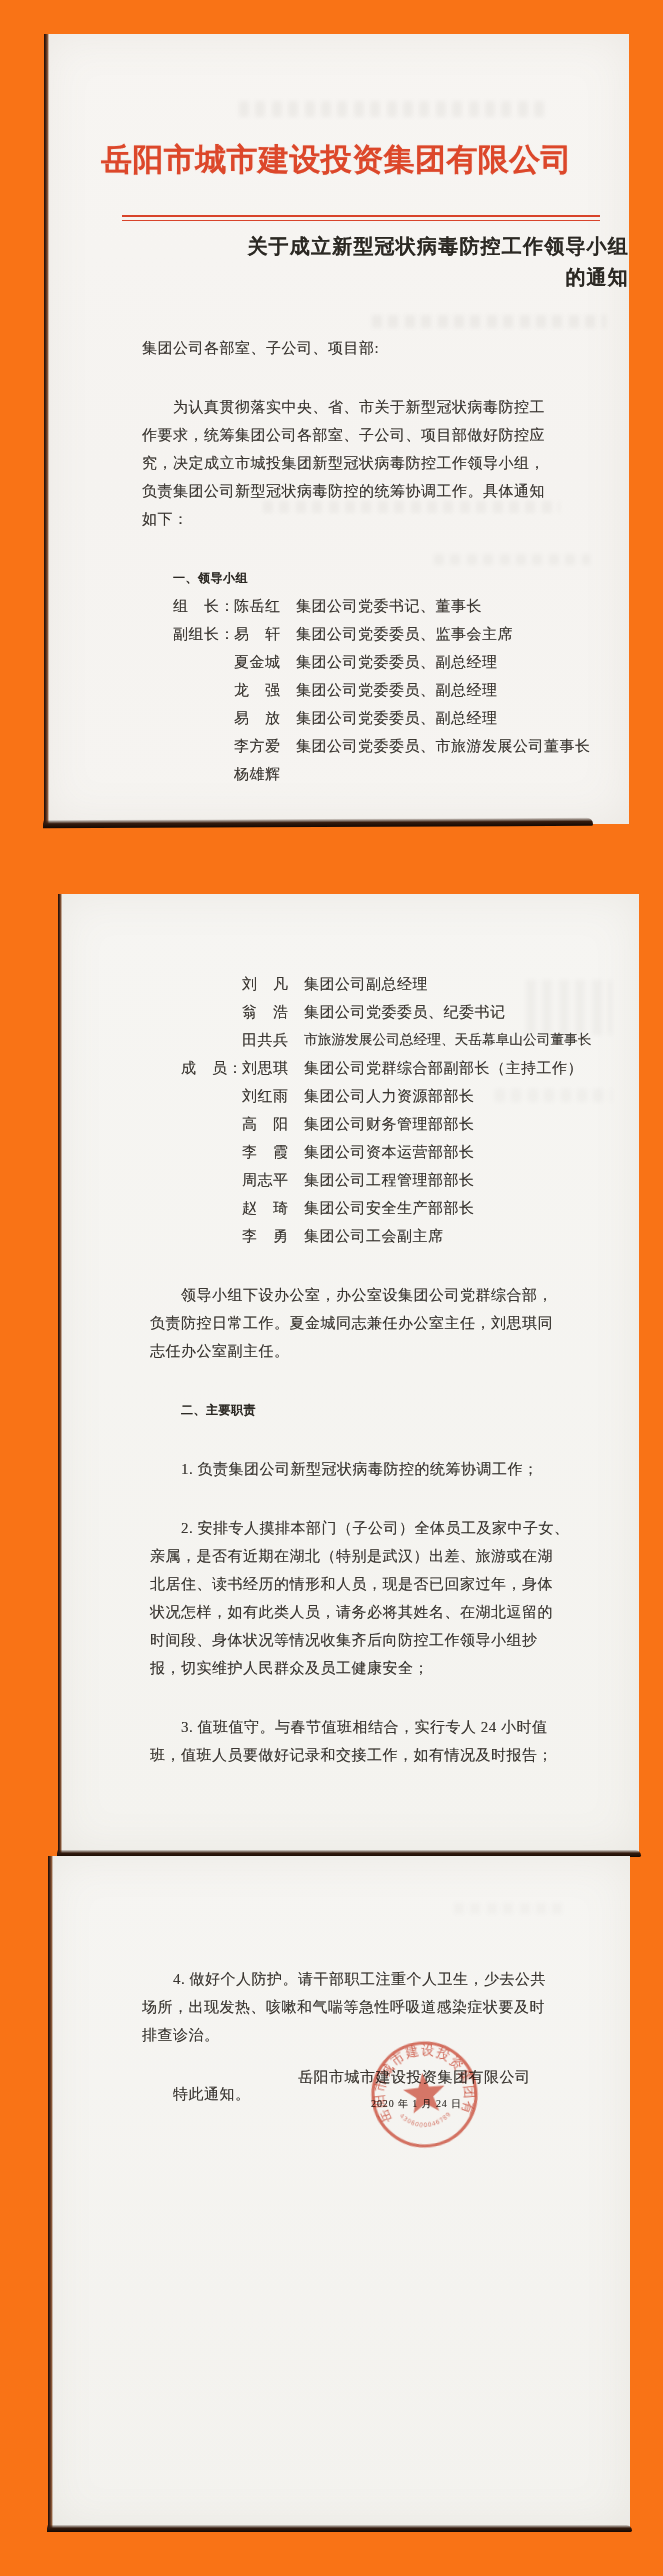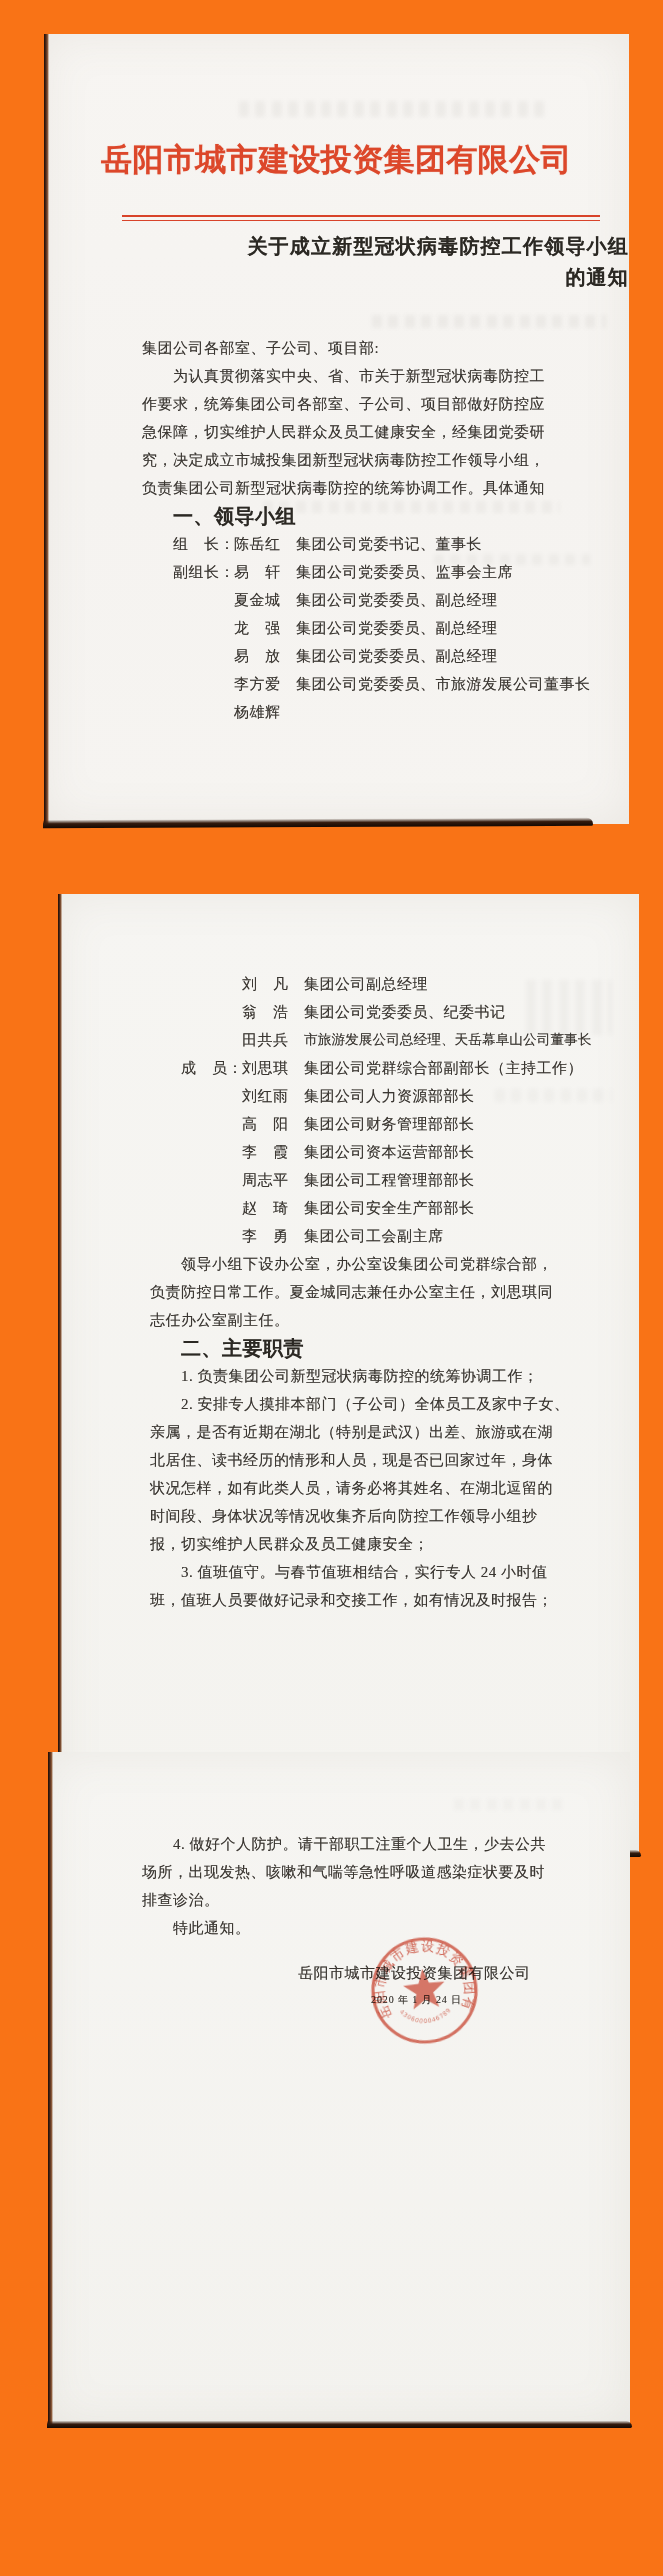--- a/index.html
+++ b/index.html
@@ -4,21 +4,21 @@
 <style>
   html,body { margin:0; padding:0; background:#ffffff; }
   #canvas {
     position:relative; width:664px; height:2576px; overflow:hidden;
     background:#f97316;
     font-family:"Liberation Serif","DejaVu Serif",serif;
   }
   .page { position:absolute; box-shadow: inset 0 0 47px rgba(140,128,110,.10); }
   #p1 { left:44px;  top:34px;   width:585px; height:790px; background:linear-gradient(180deg,#f7f5f2 0%,#f5f3f0 55%,#f6f4f1 100%); }
   #p2 { left:58px;  top:894px; width:581px; height:961px; background:linear-gradient(180deg,#f6f5f2 0%,#f4f3ef 100%); }
-  #p3 { left:48px;  top:1752px; width:582px; height:674px; background:linear-gradient(180deg,#f6f5f2 0%,#f3f2ee 100%); }
+  #p3 { left:48px;  top:1856px; width:582px; height:674px; background:linear-gradient(180deg,#f6f5f2 0%,#f3f2ee 100%); }
 
   .eL { position:absolute; left:0; top:0; bottom:0; width:4.7px;
         background:linear-gradient(90deg,#1d0d06 0%,#4e2919 40%,#92613f 75%,rgba(146,97,63,0) 100%); }
   #p2 .eL { width:3.9px; }
   .eB { position:absolute; left:-0.8px; bottom:-2.3px; height:7.8px;
         background:linear-gradient(180deg, rgba(46,24,12,.12) 0%, #331a0d 45%, #150903 100%);
         border-radius:0 6.2px 1.6px 0; }
   #p1 .eB { width:94%; transform:rotate(-0.25deg); }
   #p2 .eB { width:100.4%; }
   #p3 .eB { width:100.4%; }
@@ -31,22 +31,22 @@
   .rule-b { height:1.6px; background:#d8432a; margin-top:2.3px; }
 
   .doctitle { position:absolute; left:0; right:0; top:197px; text-align:right;
     font-size:20px; font-weight:bold; letter-spacing:1.2px; color:#2b2823; line-height:31px;
     text-shadow:0 0 0.5px rgba(43,40,35,.6); }
   .doctitle span { display:block; }
 
   .txt { position:absolute; font-size:15px; letter-spacing:0.5px; color:#3a3631;
          text-shadow:0 0 0.5px rgba(58,54,49,.5); }
   .ln { height:28px; line-height:28px; white-space:nowrap; }
-  .ind { padding-left:31px; }
-  .b { font-weight:bold; color:#2b2823; font-size:20px; }
+  .ind { padding-left:31px;margin-top:31px; }
+  .b { font-weight:bold; color:#2b2823; font-size:12px; }
 
   .rline { display:flex; height:28px; line-height:28px; padding-left:31px; white-space:nowrap;align-items:center; }
   .rlabel { width:61px; flex:none; }
   .rname  { width:62px; flex:none; }
   .rduty  { flex:none; }
   .cond   { font-size:13.7px; letter-spacing:0; }
 
   .sig  { position:absolute; left:250px; top:212px; font-size:15px; letter-spacing:0.5px;
           color:#3a3631; white-space:nowrap; text-shadow:0 0 0.5px rgba(58,54,49,.5); }
   .date { position:absolute; left:323px; top:241px; font-size:10px; letter-spacing:0.9px;
@@ -81,23 +81,23 @@
 
     <div class="doctitle">
       <span>关于成立新型冠状病毒防控工作领导小组</span>
       <span>的通知</span>
     </div>
 
     <div class="txt" style="left:98px; top:300px; width:468px;">
       <div class="ln">集团公司各部室、子公司、项目部:</div>
       <div class="ln ind">为认真贯彻落实中央、省、市关于新型冠状病毒防控工</div>
       <div class="ln">作要求，统筹集团公司各部室、子公司、项目部做好防控应</div>
-      <div class="ln">急保障，切实维护人民群众及员工健康安全，经集团党委研</div>
       <div class="ln">究，决定成立市城投集团新型冠状病毒防控工作领导小组，</div>
       <div class="ln">负责集团公司新型冠状病毒防控的统筹协调工作。具体通知</div>
+      <div class="ln">如下：</div>
       <div class="ln ind b">一、领导小组</div>
 
       <div class="rline">
         <span class="rlabel">组　长：</span>
         <span class="rname">陈岳红</span>
         <span class="rduty">集团公司党委书记、董事长</span>
       </div>
       <div class="rline">
         <span class="rlabel">副组长：</span>
         <span class="rname">易　轩</span>

